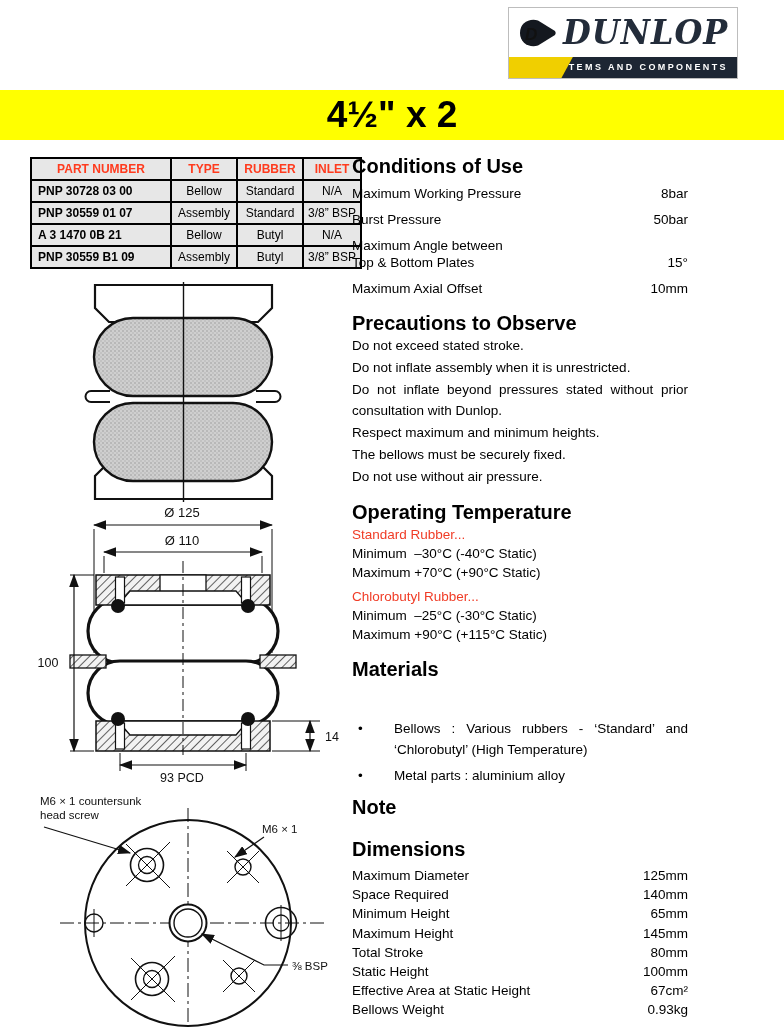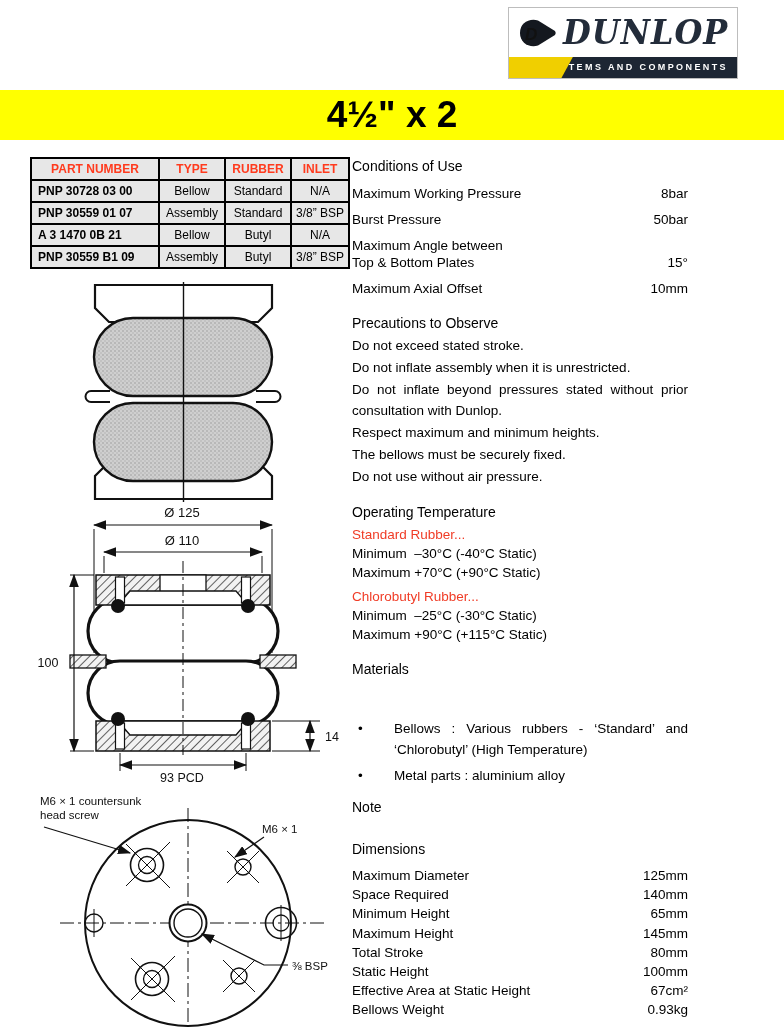--- a/index.html
+++ b/index.html
@@ -26,29 +26,29 @@
             display:flex; align-items:center; justify-content:center; }
   #banner h1 { font-size:37px; font-weight:bold; color:#000; }
 
   
   #parts { left:30px; top:157px; border-collapse:collapse; }
   #parts th, #parts td { border:2px solid #000; background:#e7e7e7;
                          height:22px; text-align:center; padding:0 3px; }
   #parts th { color:#ff3b1e; font-size:12px; font-weight:bold; }
   #parts td { font-size:12px; }
   #parts td.pn { font-weight:bold; text-align:left; padding-left:6px; }
-  .cw0 { width:128px; } .cw1 { width:66px;border-radius:6px; } .cw2 { width:66px; } .cw3 { width:58px; }
+  .cw0 { width:140px; } .cw1 { width:66px;border-radius:6px; } .cw2 { width:66px; } .cw3 { width:58px; }
 
   
   .draw { position:absolute; left:30px; }
   svg text { font-family:"Liberation Sans", sans-serif; fill:#111; }
 
   
   #rcol { left:352px; top:157px; width:336px; font-size:13.5px; line-height:17px; }
-  #rcol h2 { font-size:14px; line-height:18px; font-weight:normal; }
+  #rcol h2 { font-size:20px; line-height:18px; font-weight:bold; }
   .kv { display:flex; justify-content:space-between; margin-bottom:9px; }
   .kv .k { white-space:pre-line; }
   .kv .v { text-align:left; white-space:nowrap; }
   #conditions h2 { margin-bottom:10px; }
   #precautions { margin-top:17px; }
   #precautions h2 { margin-bottom:3px; }
   #precautions p { line-height:21px; margin-bottom:1px; text-align:justify; }
   #optemp { margin-top:16px; }
   #optemp h2 { margin-bottom:4px; }
   .rub-name { color:#f03c26; line-height:19px; }

